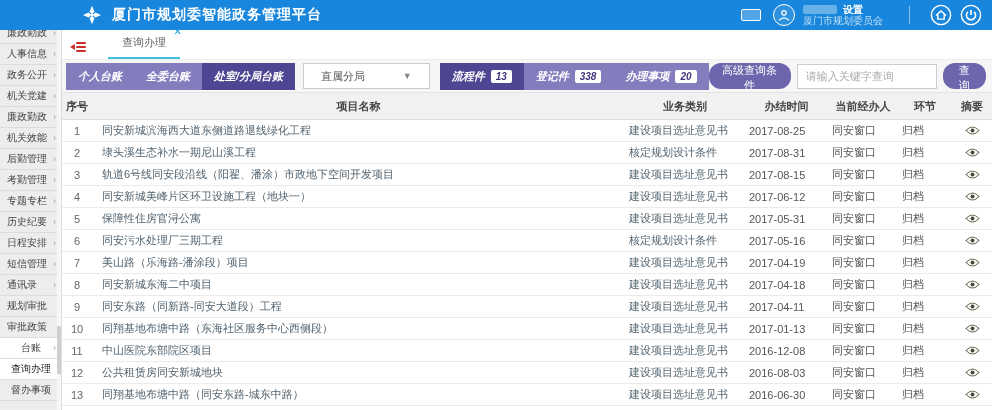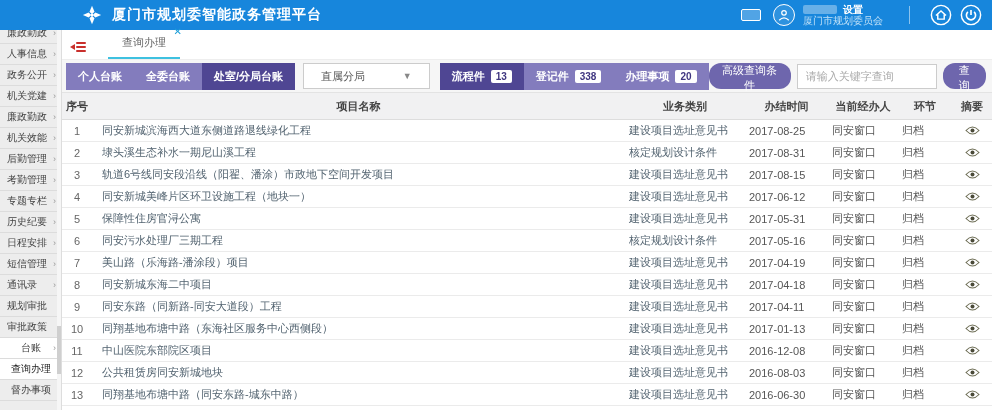--- a/index.html
+++ b/index.html
@@ -40,21 +40,21 @@
   .tabbar { height:30px; background:#fff; display:flex; align-items:flex-end; border-bottom:1px solid #eee; position:relative; }
   .collapse-icon { margin:0 0 7px 8px; width:16px; height:12px; position:relative; }
   .collapse-icon i { display:block; height:2px; background:#c9302c; margin-top:2px; border-radius:1px; }
   .collapse-icon i.short { width:10px; margin-left:6px; }
   .collapse-icon .tri { position:absolute; left:0; top:4px; width:0; height:0; border-top:3px solid transparent; border-bottom:3px solid transparent; border-right:5px solid #c9302c; }
   .tab { margin-left:22px; padding:0 14px 7px 14px; font-size:11px; color:#666; border-bottom:2px solid #3ec1e0; position:relative; cursor:pointer; }
   .tab-close { position:absolute; top:-9px; right:-2px; color:#1e9fd8; font-size:10px; font-weight:bold; cursor:pointer; }
 
   
   .filterbar { height:33px; background:#f6f6f6; border-bottom:1px solid #e3e3e3; display:flex; align-items:center; padding-left:4px; }
-  .grp { display:flex; }
+  .grp { display:flex;font-style:italic; }
   .pbtn { height:27px; display:flex; align-items:center; padding:0 12px; background:#837cbd; color:#fff; font-size:11px; font-weight:bold; cursor:pointer; white-space:nowrap; }
   .pbtn.active { background:#4f4693; }
   .badge { margin-left:6px; background:#fff; color:#3f3680; font-size:10px; font-weight:bold; padding:1px 5px; border-radius:2px; }
   .select-box { width:130px; height:26px; background:#fff; border:1px solid #ccc; margin-left:8px; display:flex; align-items:center; justify-content:space-between; padding:0 17px; font-size:11px; color:#555; cursor:pointer; }
   .caret { color:#888; font-size:9px; }
   .counters { margin-left:10px; }
   .fb-right { margin-left:auto; display:flex; align-items:center; gap:6px; margin-right:6px; }
   .adv-btn,.query-btn { height:26px; background:#6e66ad; color:#fff; font-size:11px; border:none; padding:0 12px; border-radius:12px; cursor:pointer; font-family:inherit; }
   .kw-input { width:140px; height:25px; border:1px solid #ccc; font-size:11px; padding:0 8px; color:#333; font-family:inherit; }
   .kw-input::placeholder { color:#aaa; }

